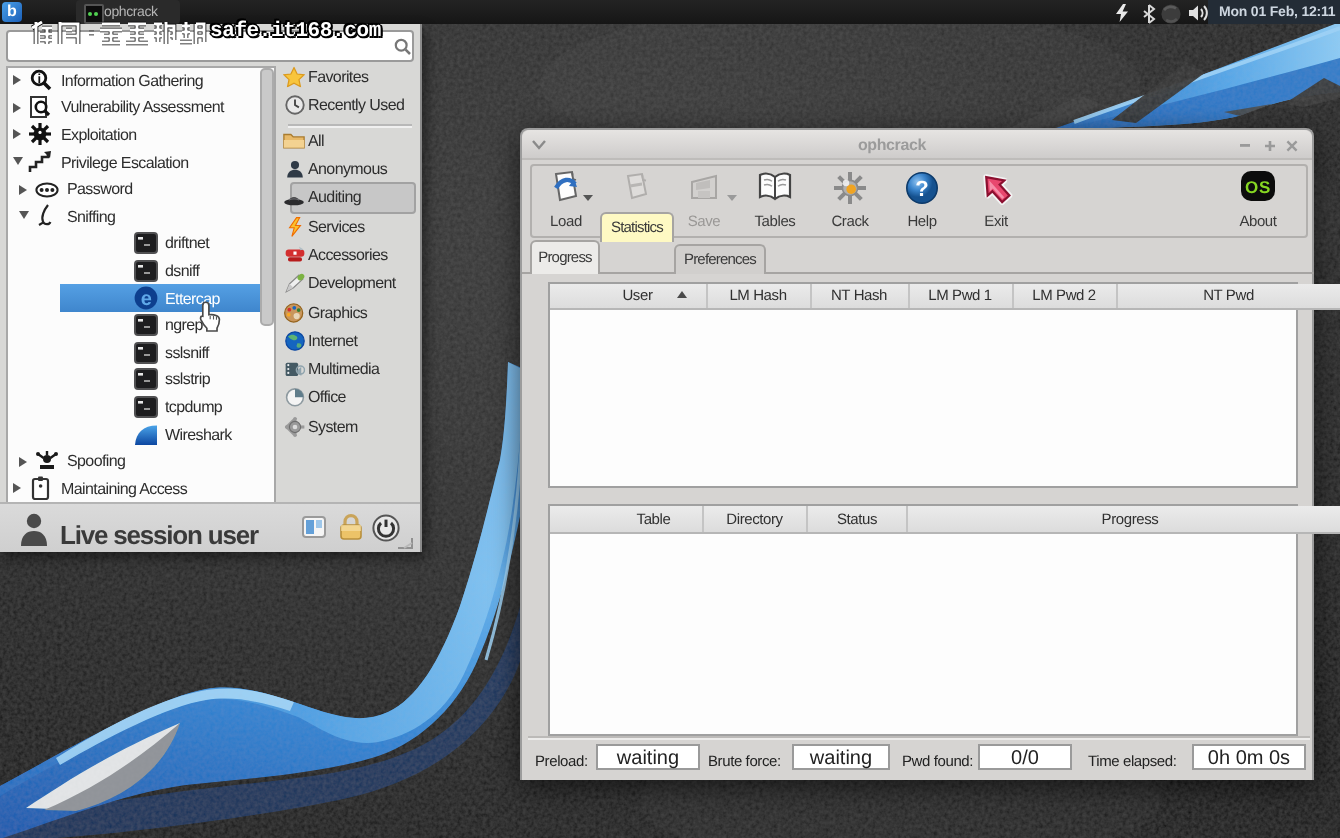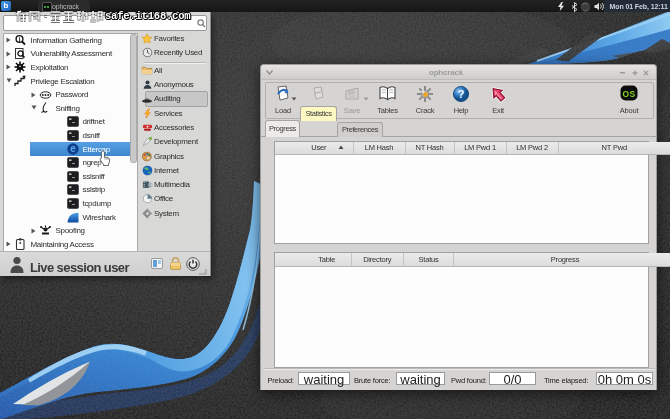--- a/index.html
+++ b/index.html
@@ -22,21 +22,21 @@
   #wm{left:15px;top:9.5px;z-index:80;}
   #wmtxt{left:105px;top:10px;font-family:"Liberation Mono",monospace;font-size:10.5px;font-weight:bold;color:#fff;letter-spacing:-0.2px;
     text-shadow:-1px 0 #000,1px 0 #000,0 -1px #000,0 1px #000,1px 1px #000,-1px -1px #000;z-index:81;}
   
   #menu{left:0;top:12px;width:210px;height:263px;background:#d8d8d6;z-index:40;
         border-right:1px solid #8a8a8a;border-bottom:1px solid #8a8a8a;box-shadow:2px 3px 6px rgba(0,0,0,.45);}
   #search{left:3px;top:3px;width:202px;height:14px;background:#fff;border:1px solid #9a9a9a;border-radius:2px;}
   #tree{left:3px;top:20.5px;width:133px;height:217px;background:#fcfcfc;border:1px solid #a8a8a8;overflow:hidden;}
   .trow{height:13.6px;display:flex;align-items:center;font-size:8px;letter-spacing:-0.3px;color:#2d2d2d;white-space:nowrap;}
   .trow .ar{width:6px;height:6px;flex:none;margin-right:2.5px;margin-left:1.5px;}
-  .trow.l2{padding-left:25px;}
+  .trow.l2{padding-left:3px;}
   .trow.l3{padding-left:37px;margin-left:26px;}
   .trow .ic{flex:none;margin-right:3.5px;display:flex;}
   .sel{background:linear-gradient(#55a0e4,#3f86cd);color:#fff;width:125px;}
   #tscroll{left:130px;top:22px;width:5px;height:127px;background:#c9c9c9;border:0.5px solid #ababab;border-radius:2.5px;}
   
   #midcol{left:138px;top:19px;width:72px;}
   .mrow{height:14.3px;display:flex;align-items:center;font-size:8px;letter-spacing:-0.3px;color:#2d2d2d;white-space:nowrap;}
   .mrow .ic{flex:none;width:10px;height:12px;margin-left:4px;margin-right:2px;display:flex;align-items:center;justify-content:center;}
   .mrow .ic svg{transform:scale(0.78);transform-origin:center center;flex:none;}
   #msel{left:145px;top:78.5px;width:61px;height:14px;background:#c7c7c7;border:1px solid #a2a2a2;border-radius:2px;}
@@ -59,21 +59,21 @@
        border:1px solid #a6a4a2;border-bottom:none;border-radius:3px 3px 0 0;box-sizing:border-box;}
   #tabline{left:0px;top:70.5px;width:396px;height:1px;background:#a6a4a2;}
   #pane{left:0px;top:71.5px;width:395px;height:231px;background:#d6d4d2;}
   
   .tblframe{position:absolute;background:#fdfdfd;border:1px solid #a0a0a0;}
   .thead{position:absolute;left:0;top:0;height:12px;width:100%;background:linear-gradient(#ebebeb,#dcdcdc);
          border-bottom:1px solid #b6b6b6;display:flex;padding-left:28px;}
   .th{height:100%;box-sizing:border-box;border-right:1px solid #c4c4c4;font-size:7.5px;letter-spacing:-0.2px;color:#303030;
       display:flex;align-items:center;justify-content:center;}
   
-  .sbox{position:absolute;background:#fff;border:1px solid #9a9a9a;height:13px;font-size:13px;color:#222;
+  .sbox{position:absolute;background:#fff;border:1px solid #9a9a9a;height:13px;font-size:10px;color:#222;
         text-align:center;line-height:13px;box-sizing:border-box;}
   .slab{position:absolute;font-size:7.5px;letter-spacing:-0.2px;color:#222;top:310.5px;}
   svg{display:block;}
 </style></head>
 <body>
 
 <svg class="abs" style="left:0;top:0;z-index:0" width="670" height="419" viewBox="0 0 670 419">
   <defs>
     <filter id="noise">
         <feTurbulence type="fractalNoise" baseFrequency="0.55" numOctaves="2" result="n"></feTurbulence>

